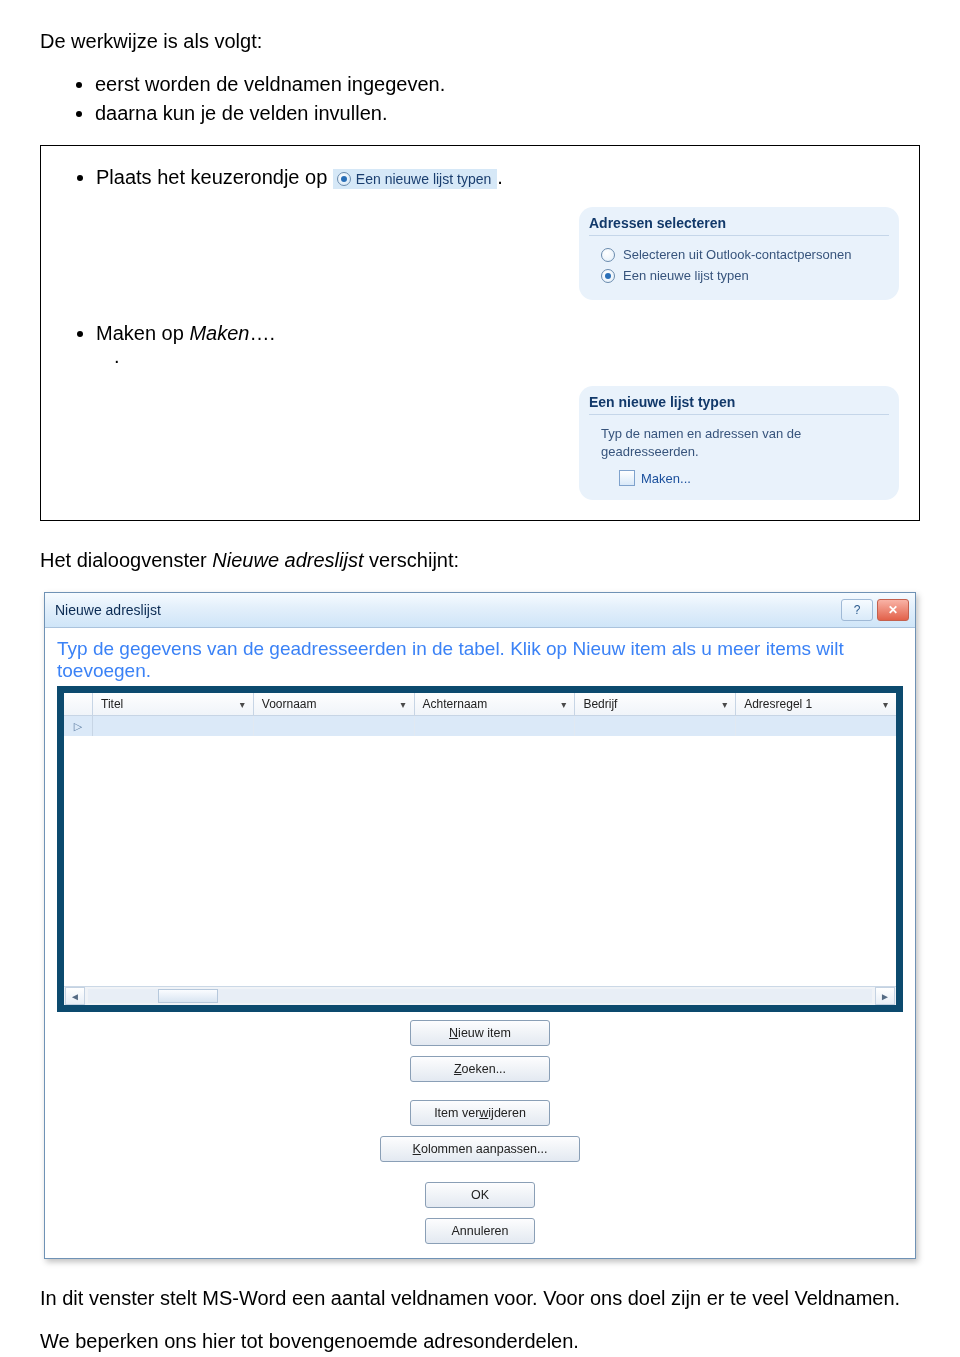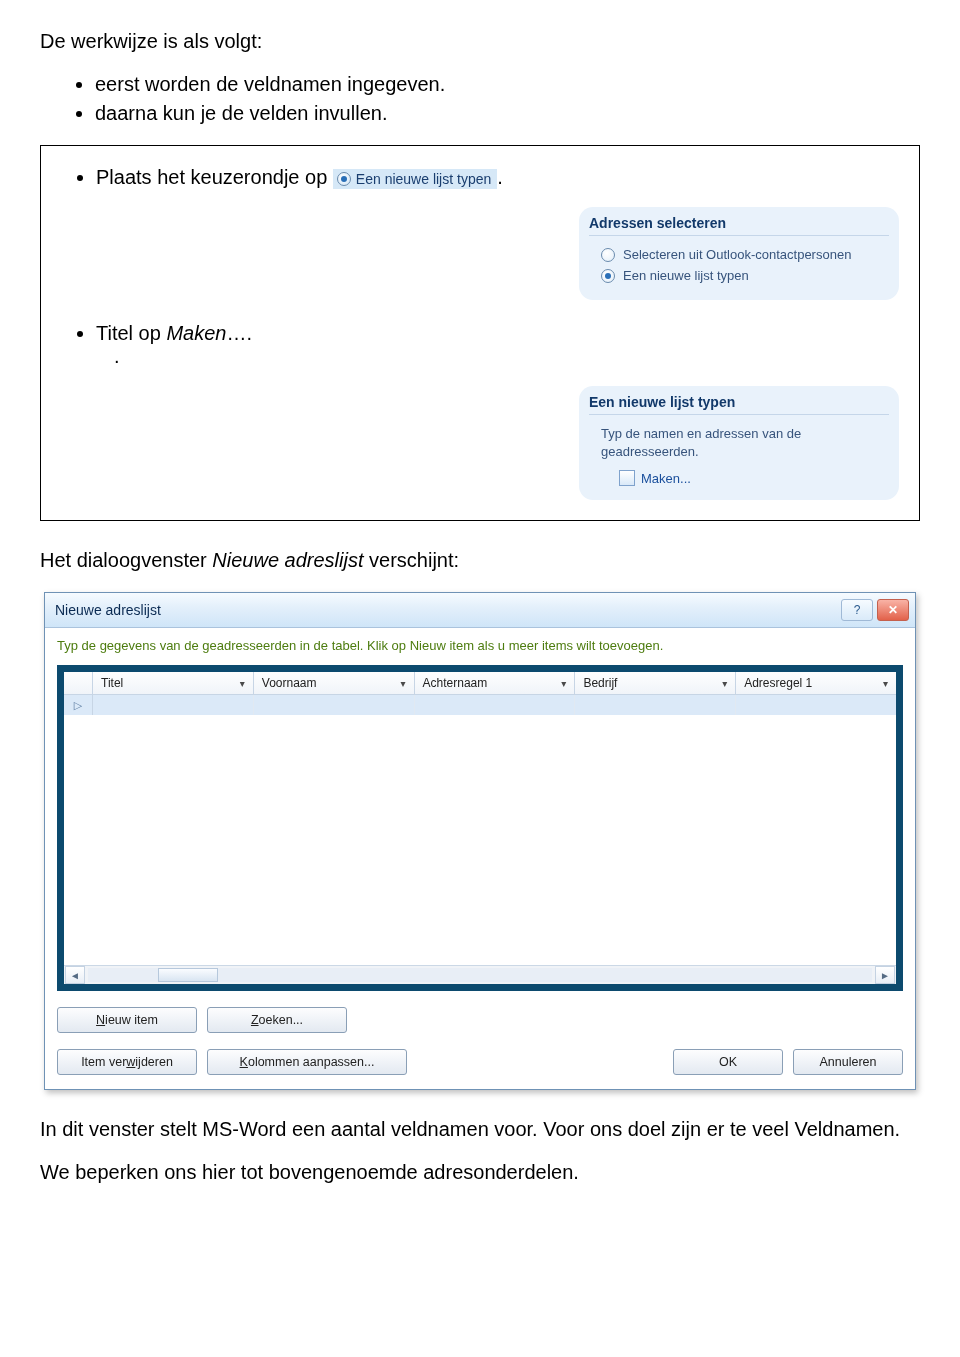--- a/index.html
+++ b/index.html
@@ -110,21 +110,21 @@
     border: 1px solid #9fb9d6;
     background: linear-gradient(#f6fbff,#d9eaf9);
     font-size: 12px; color: #2a5a8e;
   }
   .titlebar .win-close {
     background: linear-gradient(#f9b3a6,#e2614a);
     border-color: #c4604d; color: #fff;
     font-weight: bold;
   }
   .dialog-body { padding: 10px 12px 0 12px; }
-  .dialog-instr { font-size: 13px; color: #4d7c0f; margin-bottom: 12px; }
+  .dialog-instr { font-size: 19px; color: #3b82f6; margin-bottom: 4px; }
 
   .grid {
     border: 7px solid #0c4a6e;
     background: #fff;
   }
   .grid-head {
     display: flex;
     background: linear-gradient(#fefefe,#f0f4f9);
     border-bottom: 1px solid #c7d5e5;
   }
@@ -160,21 +160,21 @@
     font-size: 10px; color: #556b84; border: 1px solid #c4d2e2; margin: 0 1px;
     background: linear-gradient(#fff,#e8eef6);
   }
   .hscroll .track { flex: 1; margin: 0 2px; height: 14px; background: #e8eef6; position: relative; }
   .hscroll .thumb {
     position: absolute; left: 70px; top: 0; width: 60px; height: 14px;
     background: linear-gradient(#fafcff,#d9e5f2); border: 1px solid #b6c8dc; box-sizing: border-box;
   }
 
   .button-row {
-    display: flex; gap: 10px; padding: 16px 12px; align-items: center;
+    display: flex; gap: 10px; padding: 8px 12px; align-items: center; flex-direction: column;
   }
   .button-row.two { padding-top: 0; padding-bottom: 14px; }
   .btn {
     font-size: 12.5px; color: #222;
     padding: 5px 14px; min-width: 110px; text-align: center;
     border: 1px solid #8a9fb6; border-radius: 3px;
     background: linear-gradient(#fdfdfe 0%, #f1f4f8 45%, #e3e9f1 100%);
   }
   .btn.small { min-width: 80px; }
   .btn-spacer { flex: 1; }
@@ -218,21 +218,21 @@
               <span class="radio-dot"></span>
             </span>
           <span>Een nieuwe lijst typen</span>
         </div>
       </div>
     </div>
   </div>
 
   <ul class="bullets" style="padding-left:35px; margin-top:22px;">
     <li>
-      <span>Titel op </span><span class="bold-italic">Maken</span><span>….</span>
+      <span>Maken op </span><span class="bold-italic">Maken</span><span>….</span>
       <div style="padding-left:18px;">.</div>
     </li>
   </ul>
 
   <div class="row-flex">
     <div class="instr-col"></div>
     <div class="panel-col">
       <div class="wizard">
         <div class="wizard-title">Een nieuwe lijst typen</div>
         <div class="wizard-body">

